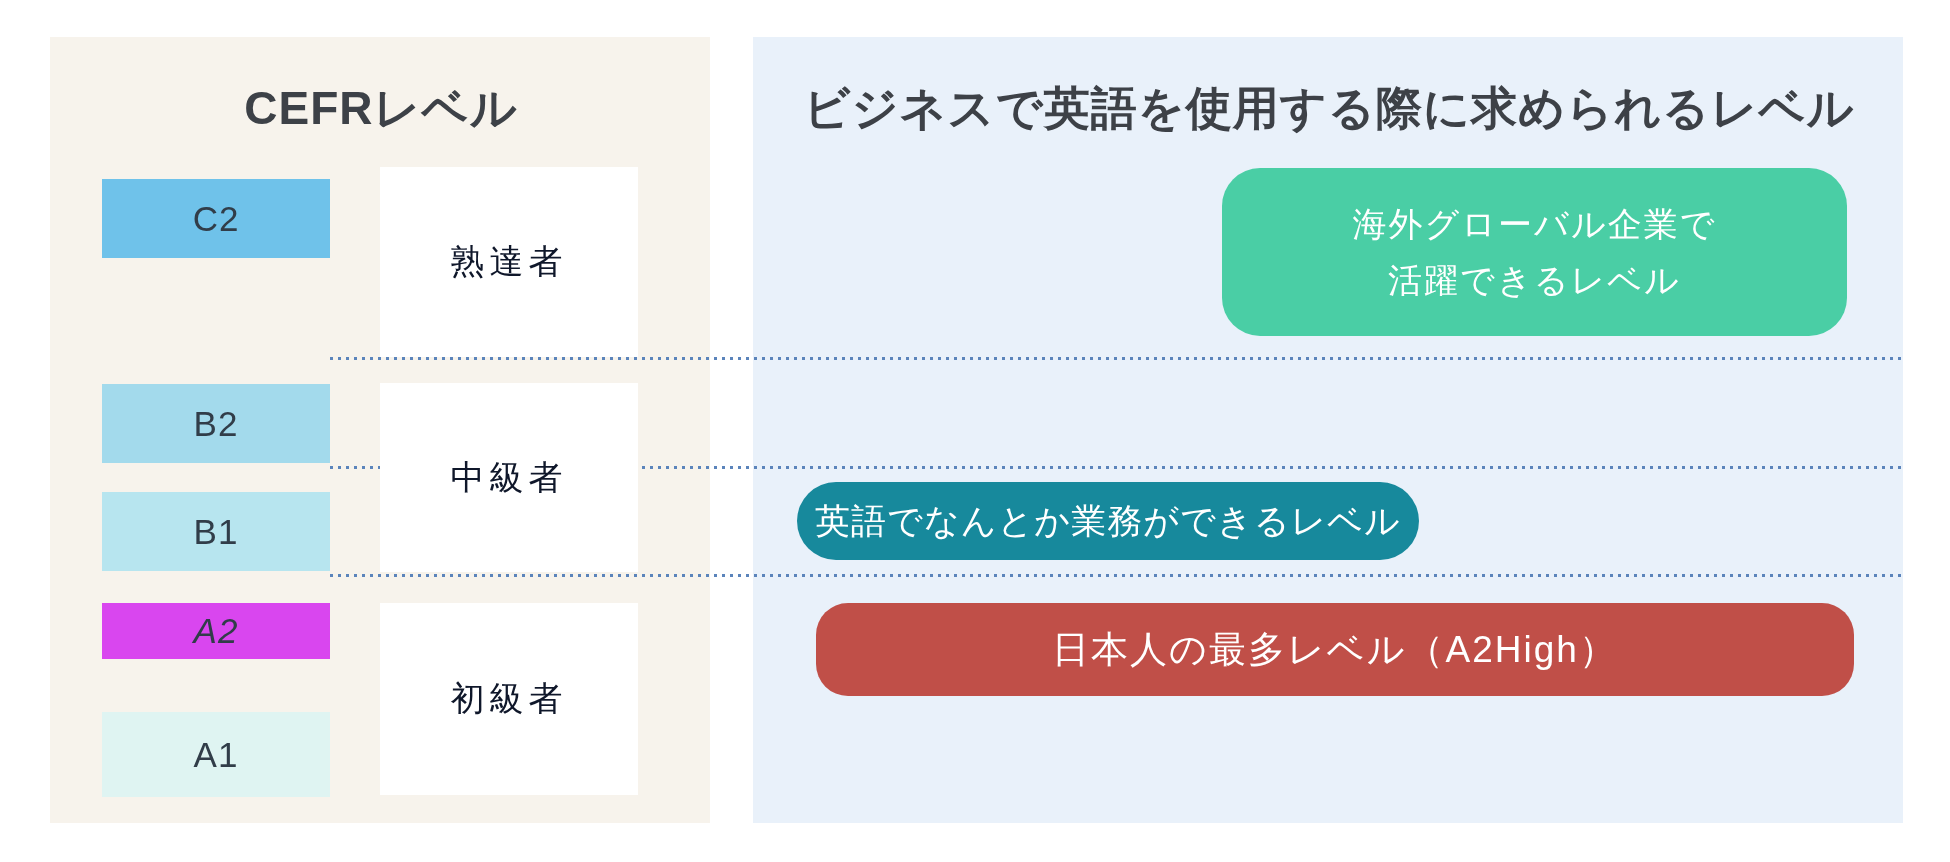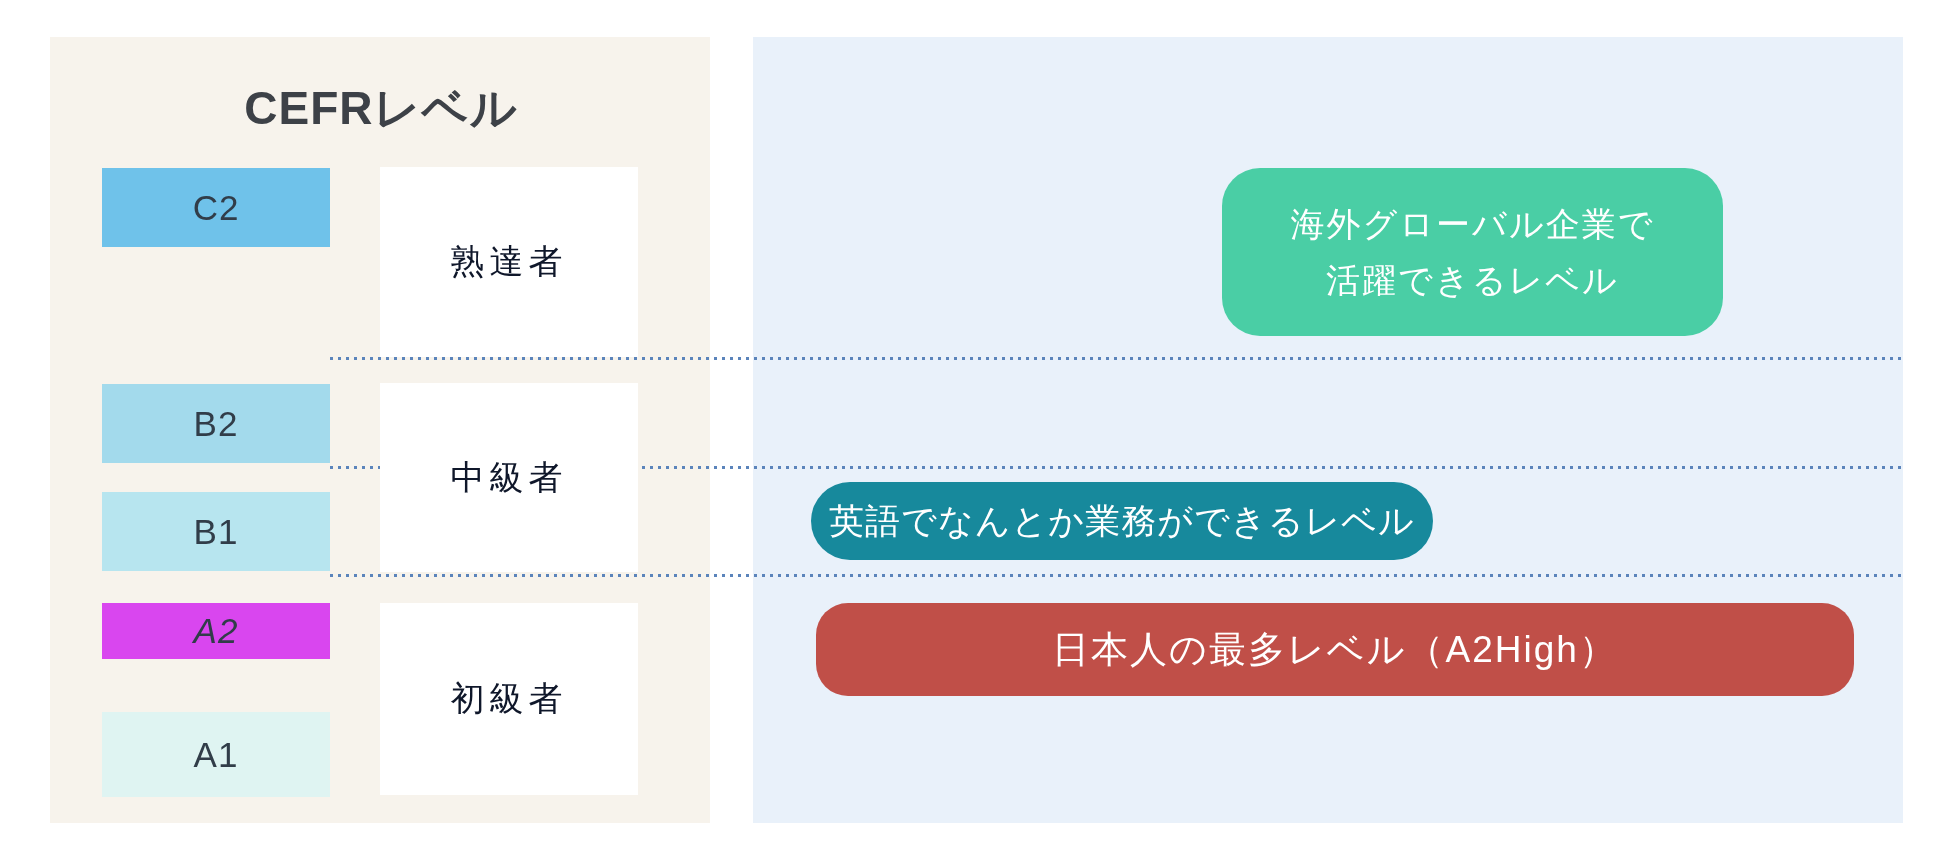--- a/index.html
+++ b/index.html
@@ -16,21 +16,21 @@
     text-align:center;font-size:46px;font-weight:bold;color:#3d4147;
     letter-spacing:1px;line-height:56px;
   }
 
   
   .lv{
     position:absolute;left:52px;width:228px;height:79px;
     display:flex;align-items:center;justify-content:center;
     font-size:35px;color:#313d49;letter-spacing:1px;z-index:2;
   }
-  .lv-c2{top:131px;background:#6fc2ea;}
+  .lv-c2{top:142px;background:#6fc2ea;}
   .lv-c1{top:239px;background:#92d2ea;}
   .lv-b2{top:347px;background:#a3daec;}
   .lv-b1{top:455px;background:#b7e5ef;}
   .lv-a2{top:566px;background:#d946ef;height:56px;font-style:italic;}
   .lv-a1{top:675px;background:#dff4f2;height:85px;}
 
   
   .cat{
     position:absolute;left:330px;width:258px;background:#ffffff;z-index:2;
     display:flex;align-items:center;justify-content:center;
@@ -40,30 +40,30 @@
   .cat-mid{top:346px;height:189px;}
   .cat-beg{top:566px;height:192px;}
 
   
   .pill{
     position:absolute;color:#ffffff;z-index:2;
     display:flex;flex-direction:column;align-items:center;justify-content:center;
     text-align:center;
   }
   .pill-global{
-    left:469px;top:131px;width:501px;height:168px;border-radius:38px;
+    left:469px;top:131px;width:625px;height:168px;border-radius:38px;
     background:#4acea5;font-size:34px;line-height:56px;letter-spacing:2px;
   }
   .pill-responsible{
     left:260px;top:340px;width:637px;height:81px;border-radius:999px;
     background:#1065b1;font-size:35px;letter-spacing:1px;
     box-shadow:inset 6px -5px 0 -2px rgba(10,80,145,.55);
   }
   .pill-somehow{
-    left:58px;top:445px;width:622px;height:78px;border-radius:999px;
+    left:44px;top:445px;width:622px;height:78px;border-radius:999px;
     background:#17899c;font-size:35px;letter-spacing:1px;align-items:center;
   }
   .pill-most{
     left:63px;top:566px;width:1038px;height:93px;border-radius:32px;
     background:#c04f48;font-size:37px;letter-spacing:2px;
   }
 
   
   .dotline{
     position:absolute;left:330px;width:1573px;height:3px;z-index:1;
@@ -102,20 +102,21 @@
     </div>
     <div class="cat cat-beg">
       <span>初級者</span>
     </div>
     <div class="cat cat-mid">
       <span>中級者</span>
     </div>
   </section>
 
   <section class="panel panel-right">
+    <h2 class="panel-title">ビジネスで英語を使用する際に求められるレベル</h2>
 
     <div class="pill pill-global">
       <span>海外グローバル企業で</span>
       <span>活躍できるレベル</span>
     </div>
 
 
     <div class="pill pill-somehow">
       <span>英語でなんとか業務ができるレベル</span>
     </div>

